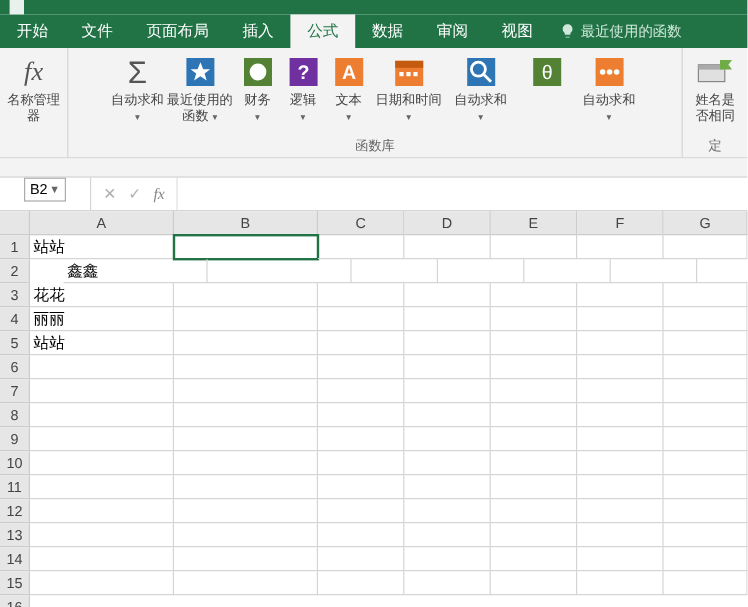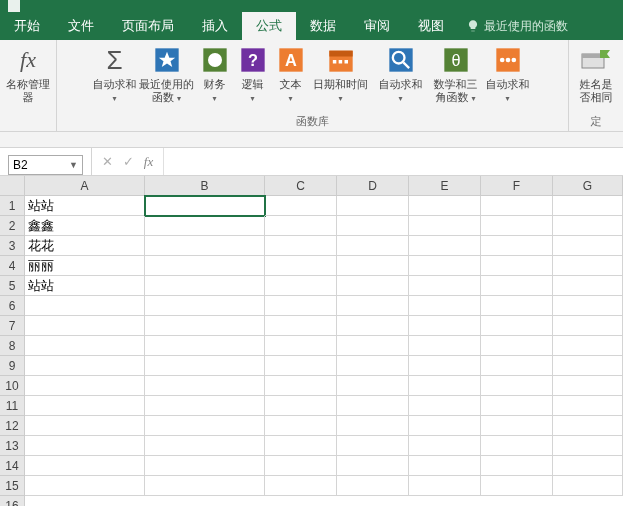--- a/index.html
+++ b/index.html
@@ -21,21 +21,21 @@
 .group { border-right: 1px solid #d4d4d4; display: flex; flex-direction: column; align-items: center; justify-content: space-between; padding: 4px 6px 2px 6px; }
 .group-label { font-size: 11px; color: #666; margin-top: 2px; }
 .cmd-large { display: flex; flex-direction: column; align-items: center; width: 44px; cursor: pointer; }
 .cmd-large .icon { width: 32px; height: 32px; display: flex; align-items: center; justify-content: center; }
 .cmd-large .label { font-size: 11px; color: #444; text-align: center; line-height: 13px; margin-top: 2px; }
 .cmds-row { display: flex; gap: 2px; }
 .drop-arrow { font-size: 8px; color: #666; }
 
 
 .formula-row { height: 28px; border-bottom: 1px solid #d4d4d4; display: flex; align-items: stretch; }
-.namebox-wrap { width: 92px; border-right: 1px solid #d4d4d4; display: flex; align-items: flex-end; padding: 0 8px; }
+.namebox-wrap { width: 76px; border-right: 1px solid #d4d4d4; display: flex; align-items: flex-start; padding: 0 20px; }
 .namebox { border: 1px solid #ababab; background: #fff; height: 20px; width: 92px; display: flex; align-items: center; padding: 0 4px; font-size: 12px; justify-content: space-between; }
 .namebox .dd { font-size: 9px; color: #666; }
 .fb-btns { display: flex; align-items: center; gap: 10px; padding: 0 10px; color: #b0b0b0; font-size: 13px; }
 .fb-btns span { cursor: default; }
 .fb-fx { font-style: italic; font-family: "Times New Roman", serif; color: #888; }
 .fb-input { flex: 1; border-left: 1px solid #e0e0e0; }
 .corner { width: 25px; height: 20px; background: #e6e6e6; border-right: 1px solid #ccc; border-bottom: 1px solid #ccc; }
 .colheads { display: flex; }
 .colhead { height: 20px; background: #e6e6e6; border-right: 1px solid #ccc; border-bottom: 1px solid #ccc; display: flex; align-items: center; justify-content: center; font-size: 12px; color: #444; }
 .rowheads { display: flex; flex-direction: column; }
@@ -149,21 +149,20 @@
           </div>
         <div class="label"><span>自动求和</span><br><span class="drop-arrow">▾</span></div>
       </div>
       <div class="cmd-large" style="width:50px">
         <div class="icon">
             <svg width="28" height="28" viewBox="0 0 24 24">
               <rect x="2" y="2" width="20" height="20" fill="#548235"></rect>
               <text x="12" y="17" text-anchor="middle" fill="#fff" font-size="14">θ</text>
             </svg>
           </div>
-        <div class="label"><span>数学和三角函数</span> <span class="drop-arrow">▾</span></div>
       </div>
       <div class="cmd-large" style="width:50px">
         <div class="icon">
             <svg width="28" height="28" viewBox="0 0 24 24">
               <rect x="2" y="2" width="20" height="20" fill="#ed7d31"></rect>
               <circle cx="7" cy="12" r="2" fill="#fff"></circle>
               <circle cx="12" cy="12" r="2" fill="#fff"></circle>
               <circle cx="17" cy="12" r="2" fill="#fff"></circle>
             </svg>
           </div>
@@ -241,21 +240,21 @@
         <div class="cell-row">
           <div class="cell colA" style="width: 120px;">站站</div>
           <div class="cell colB selected" style="width: 120px;"></div>
           <div class="cell colC" style="width: 72px;"></div>
           <div class="cell colD" style="width: 72px;"></div>
           <div class="cell colE" style="width: 72px;"></div>
           <div class="cell colF" style="width: 72px;"></div>
           <div class="cell colG" style="width: 70px;"></div>
         </div>
         <div class="cell-row">
-          <div class="cell colA" style="width: 120px;">鑫鑫</div>
+          <div class="cell colA" style="width: 120px; margin-left: 28px;">鑫鑫</div>
           <div class="cell colB" style="width: 120px;"></div>
           <div class="cell colC" style="width: 72px;"></div>
           <div class="cell colD" style="width: 72px;"></div>
           <div class="cell colE" style="width: 72px;"></div>
           <div class="cell colF" style="width: 72px;"></div>
           <div class="cell colG" style="width: 70px;"></div>
         </div>
         <div class="cell-row">
           <div class="cell colA" style="width: 120px;">花花</div>
           <div class="cell colB" style="width: 120px;"></div>

